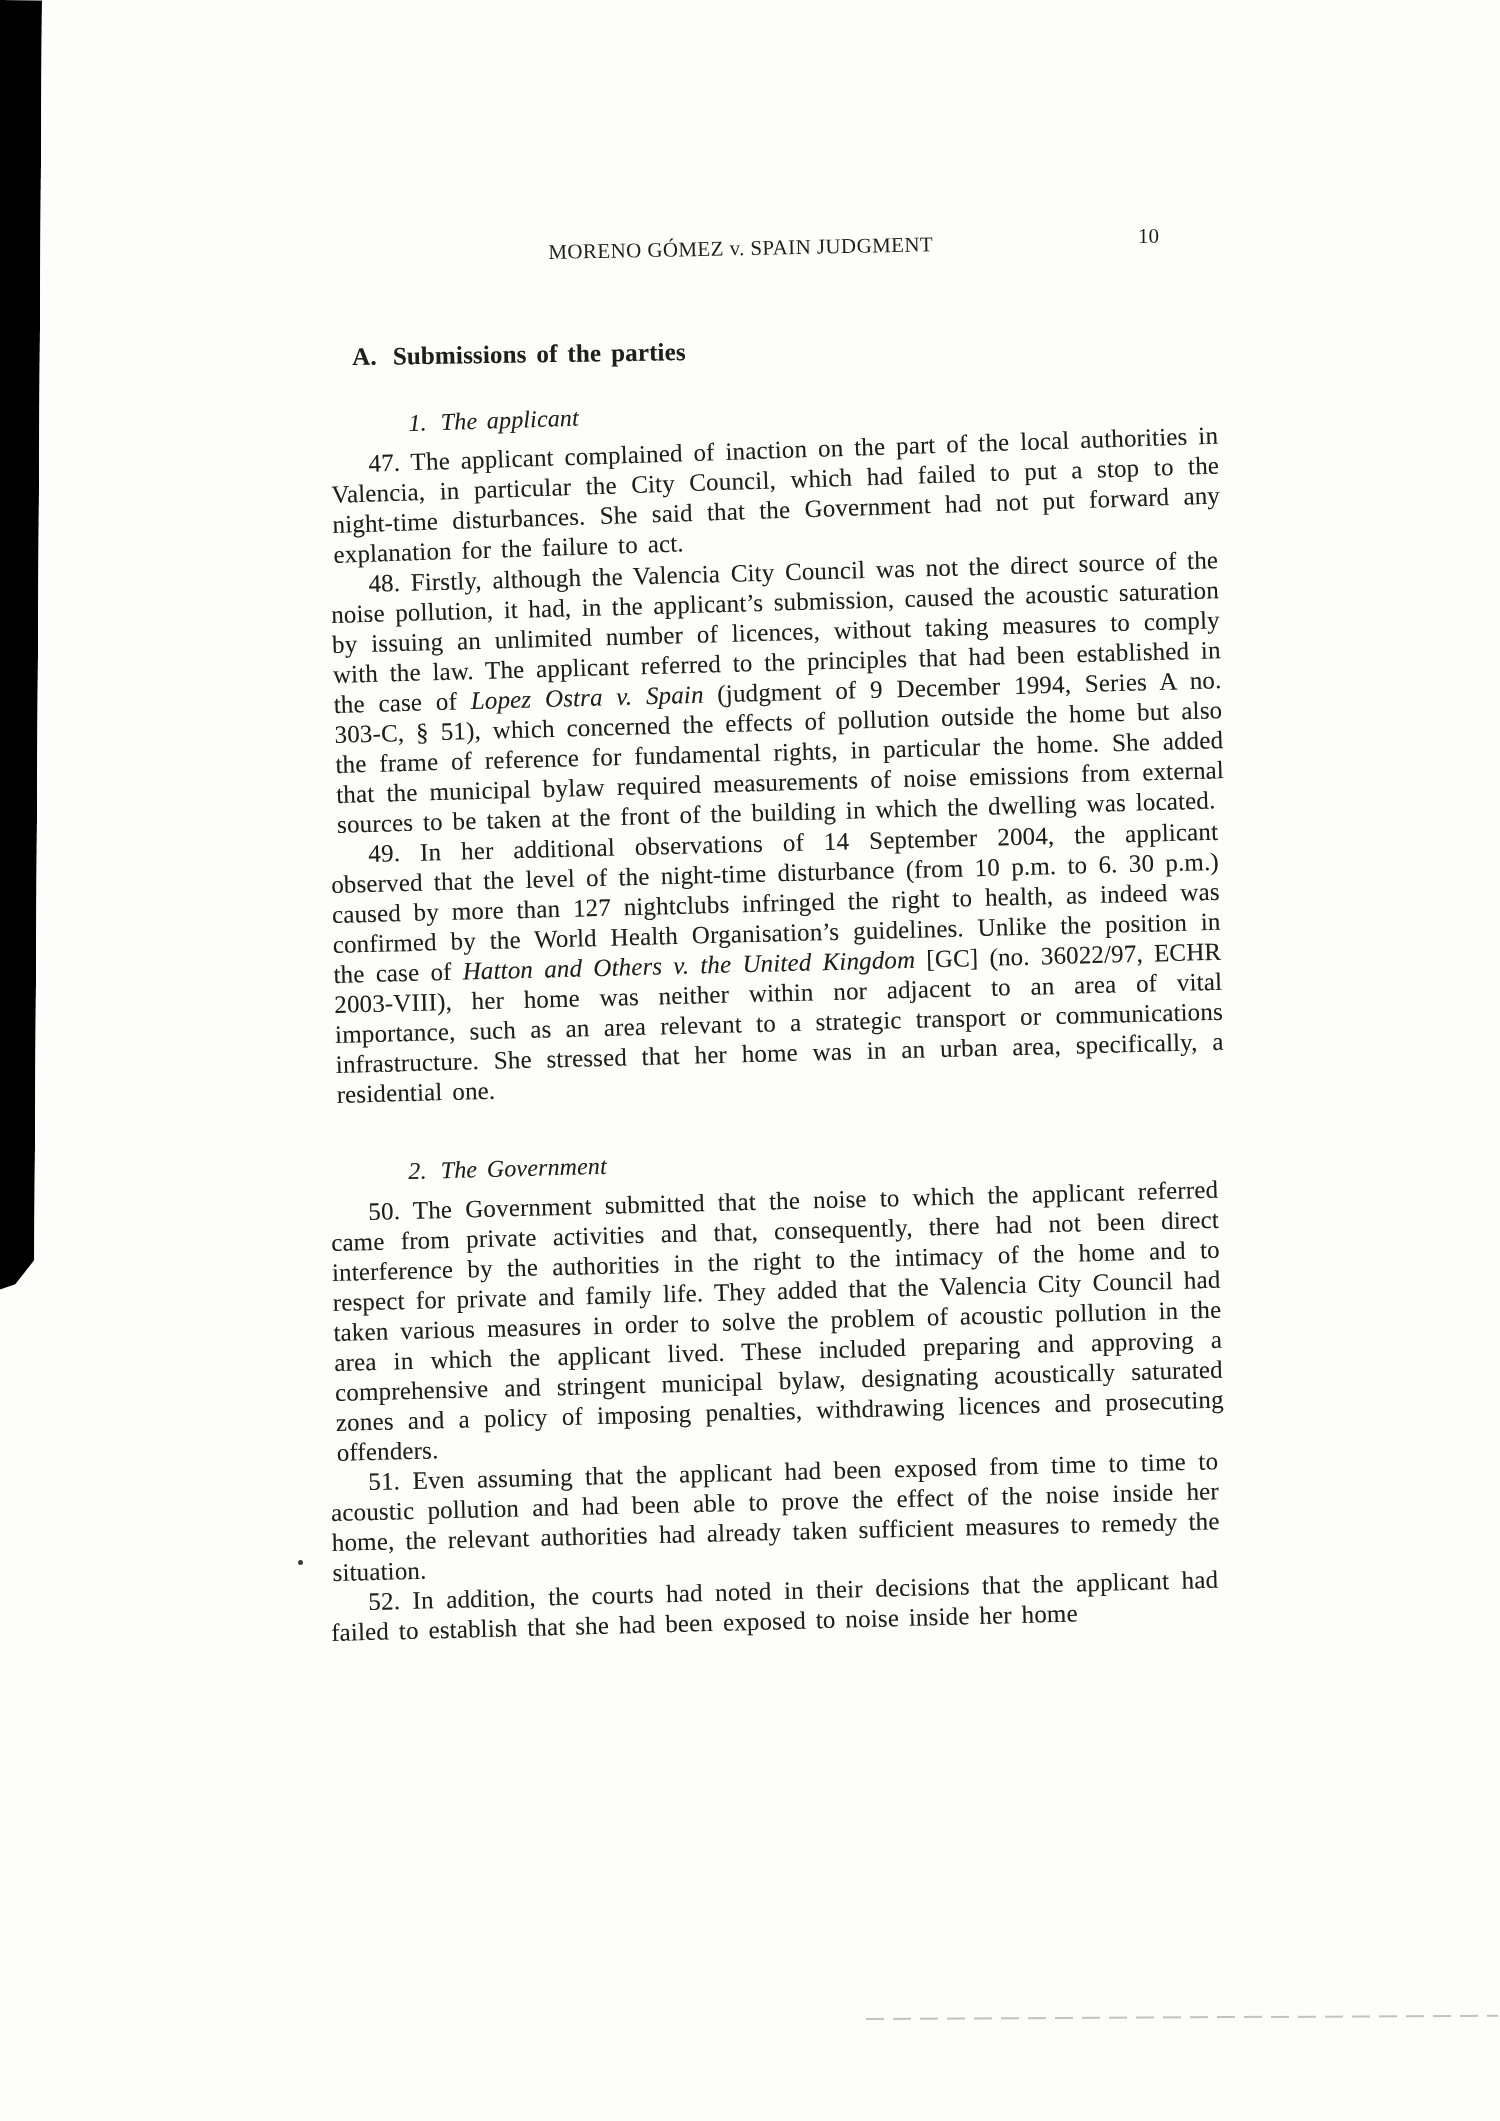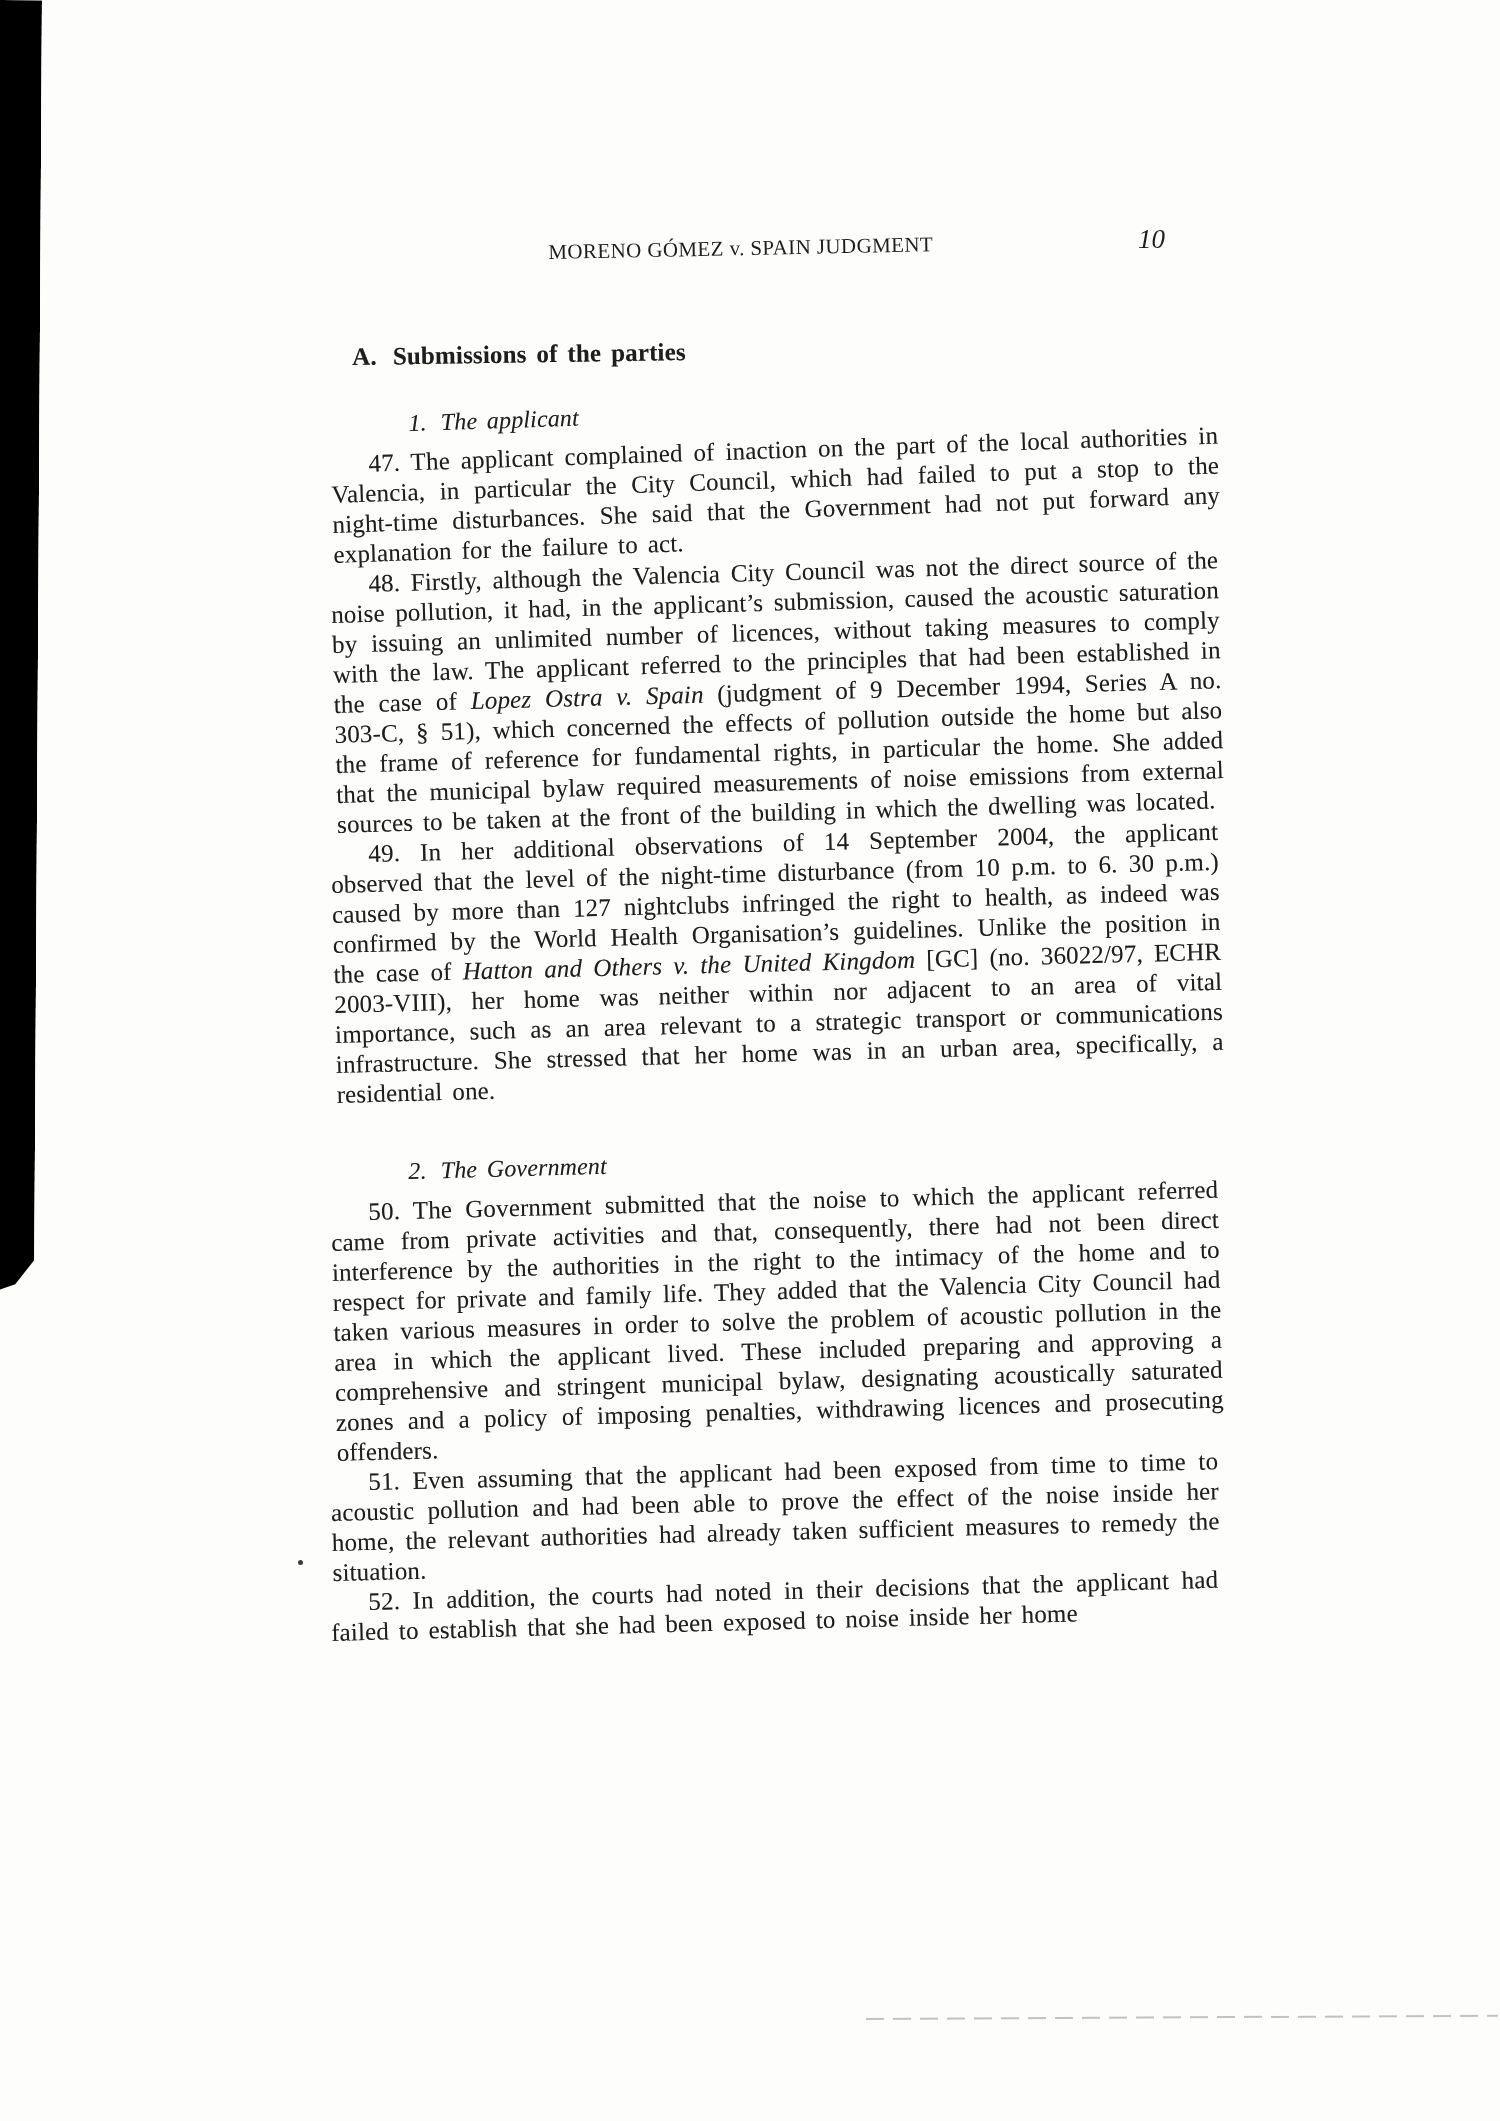--- a/index.html
+++ b/index.html
@@ -29,22 +29,21 @@
     left: 548px; top: 240px;
     font-size: 21px;
     letter-spacing: 0.4px;
     transform: rotate(-1.15deg);
     transform-origin: left top;
     white-space: nowrap;
   }
   .page-number {
     position: absolute;
     left: 1138px; top: 224px;
-    font-size: 27px;
-    font-style: italic;
+    font-size: 21px;
   }
 
   .content {
     position: absolute;
     left: 330px; top: 342px;
     width: 888px;
     font-size: 25px;
     line-height: 30px;
     text-align: justify;
     word-spacing: 3.5px;

